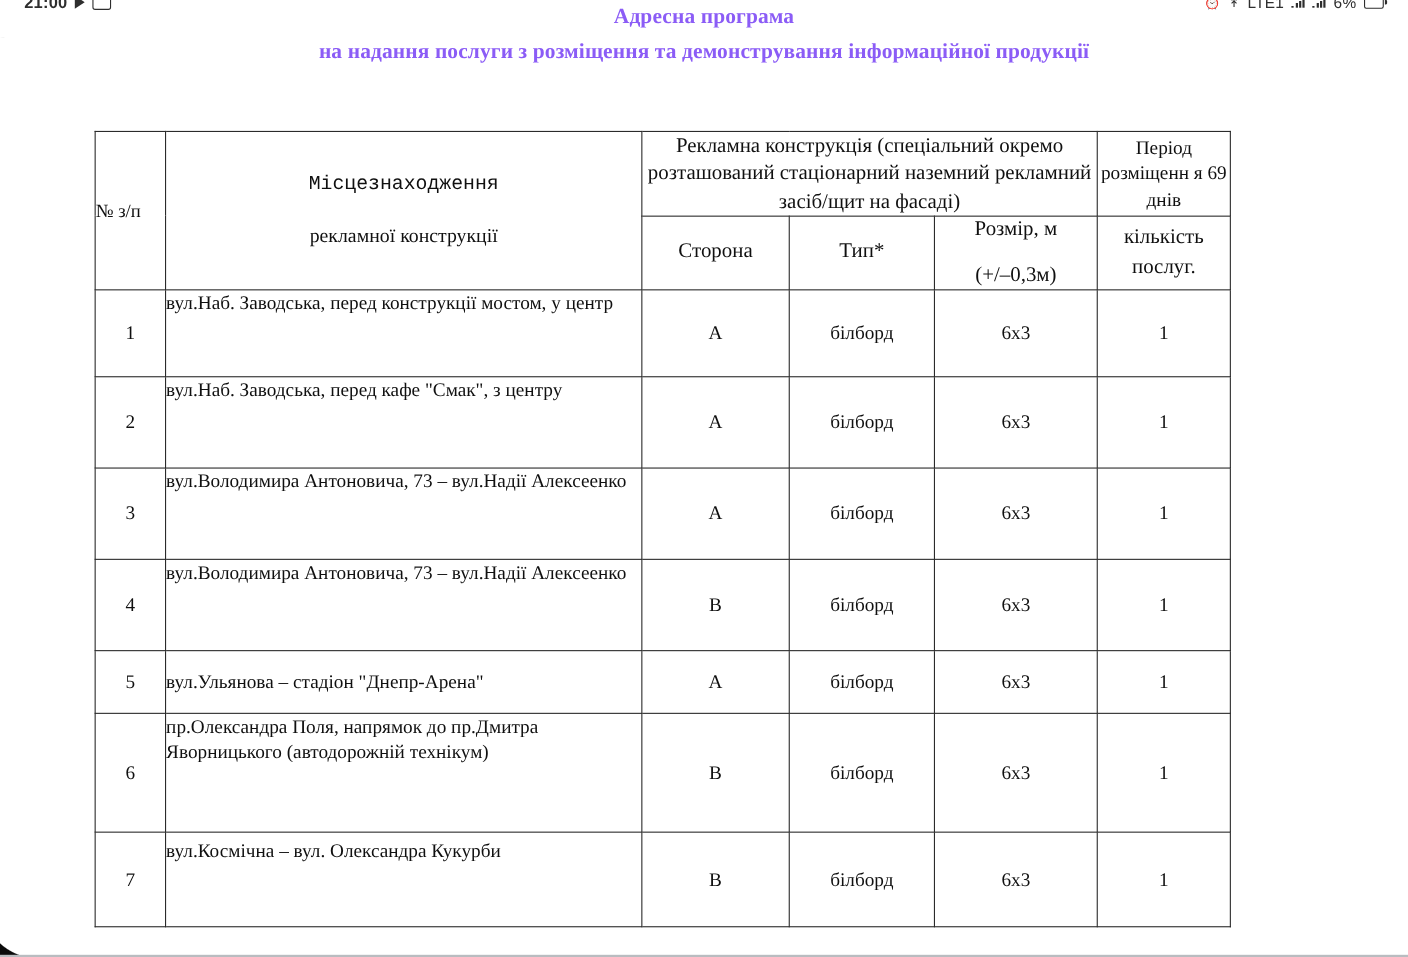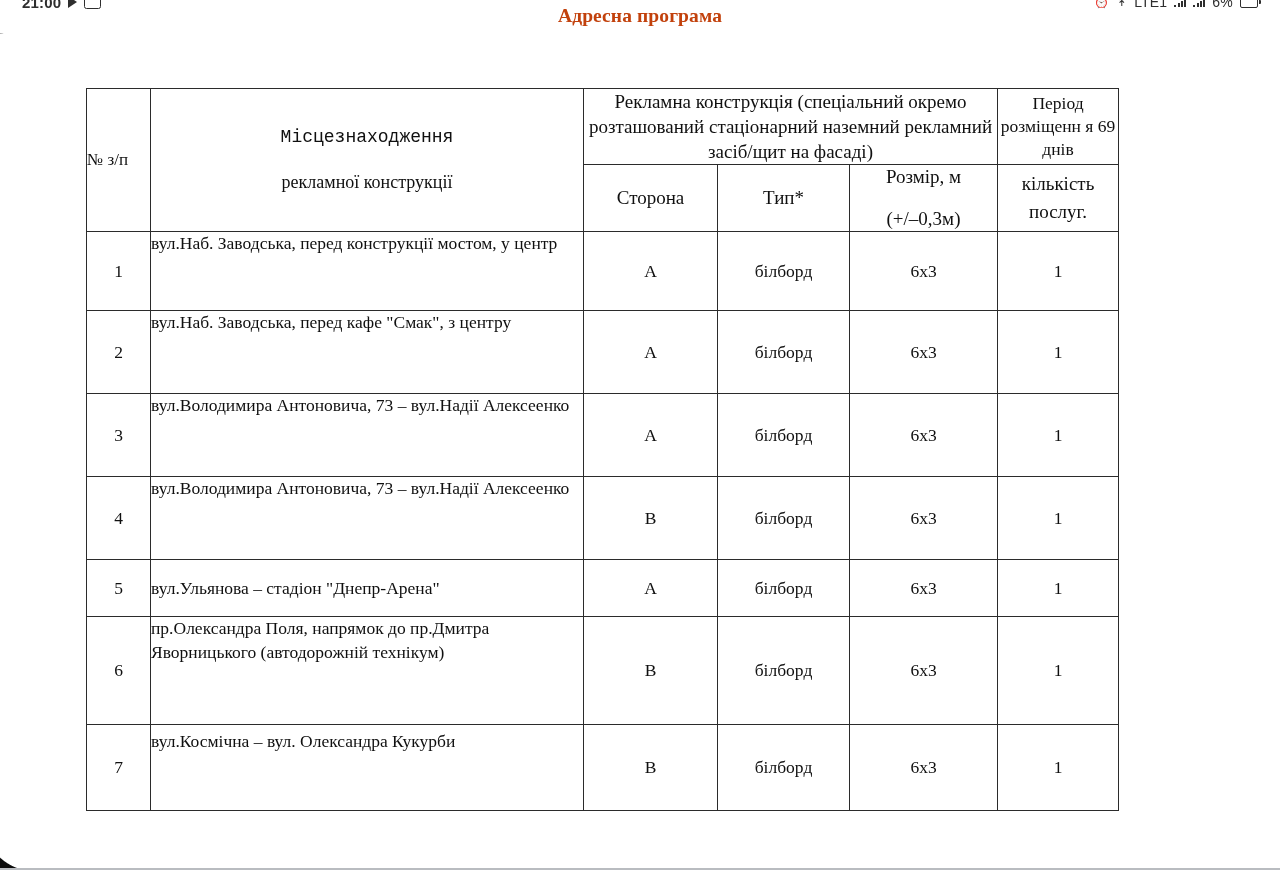--- a/index.html
+++ b/index.html
@@ -118,21 +118,21 @@
     left: 0; top: 0;
     width: 1280px;
     padding-top: 2px;
   }
   #title-block {
     text-align: center;
     font-weight: bold;
     font-size: 19.5px;
     line-height: 1.42;
     letter-spacing: .1px;
-    color: #c2410c;
+    color: #8b5cf6;
   }
   #title-line1 { display: block; }
   #title-line2 {
     display: block;
     margin-top: 4px;
     padding: 0 170px;
   }
 
   
   #table-wrap {
@@ -213,20 +213,21 @@
       <span class="sb-sig"></span>
       <span>6%</span>
       <span class="sb-batt"></span>
     </div>
   </div>
 
   <div id="doc">
 
     <div id="title-block">
       <span id="title-line1">Адресна програма</span>
+      <span id="title-line2">на надання послуги з  розміщення та демонстрування інформаційної продукції</span>
     </div>
 
     <div id="table-wrap">
       <table class="addr">
         <colgroup>
           <col class="c-num">
             <col class="c-loc">
             <col class="c-side">
           <col class="c-type">
             <col class="c-size">

